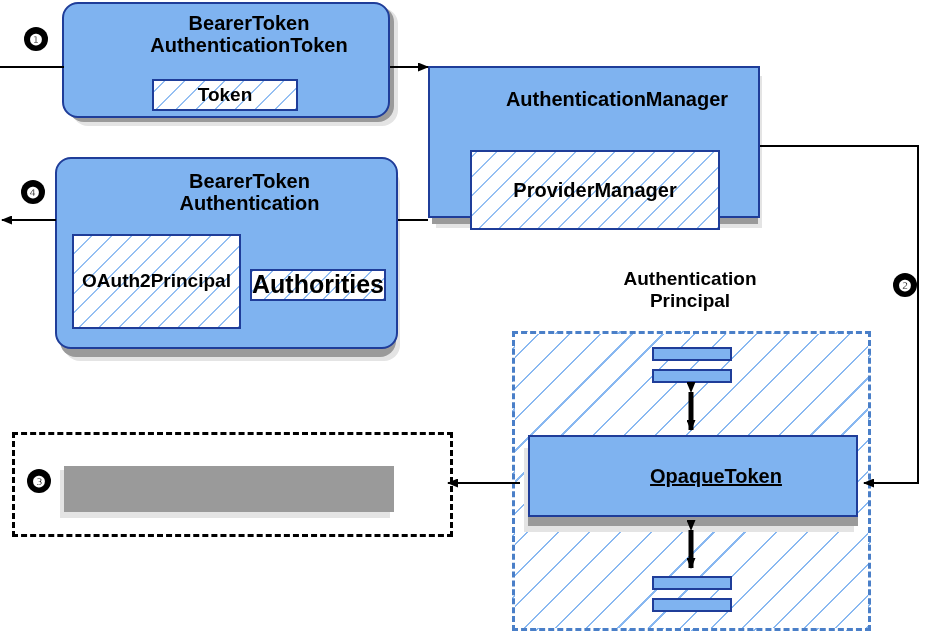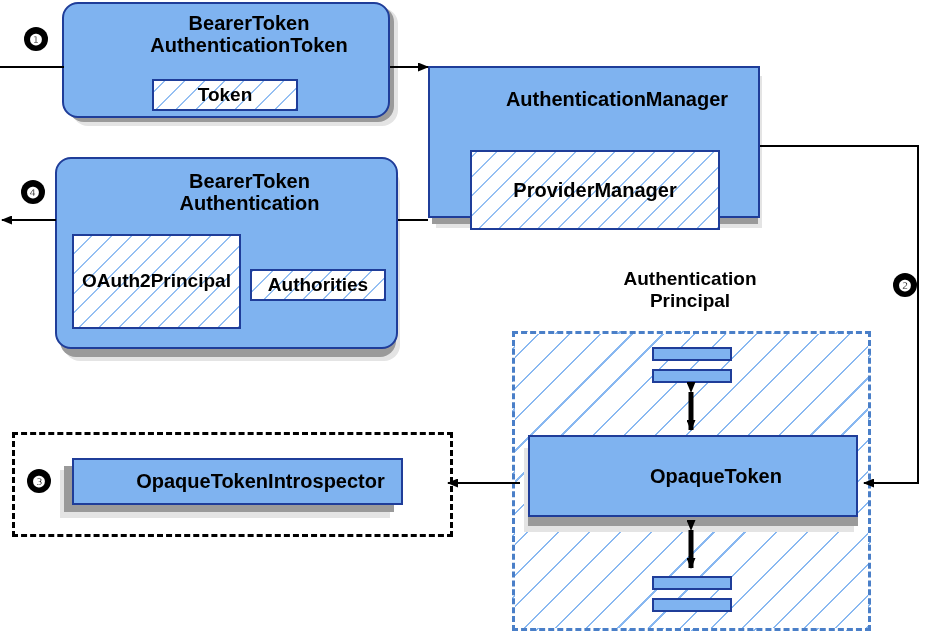--- a/index.html
+++ b/index.html
@@ -180,33 +180,30 @@
   <div class="shadow2 rounded-sh" style="left:64px; top:168px; width:336px; height:193px;"></div>
   <div class="shadow rounded-sh" style="left:60px; top:166px; width:336px; height:191px;"></div>
   <div class="node rounded" style="left:55px; top:157px; width:343px; height:192px; font-size:20px; padding-top:11px;">
     <span class="node-title">BearerToken</span>
     <span class="node-title">Authentication</span>
   </div>
   <div class="inner" style="left:72px; top:234px; width:169px; height:95px; font-size:19px; flex-direction:row;">
     <span>OAuth2</span>
     <span>Principal</span>
   </div>
-  <div class="inner" style="left:250px; top:269px; width:136px; height:32px; font-size:19px;">
+  <div class="inner" style="left:250px; top:269px; width:136px; height:32px; font-size:25px;">
     <span>Authorities</span>
   </div>
 
   <div class="shadow2" style="left:60px; top:470px; width:330px; height:48px;"></div>
   <div class="shadow" style="left:64px; top:466px; width:330px; height:46px;"></div>
-  <div class="node" style="left:72px; top:458px; width:331px; height:47px; font-size:20px; display:flex; align-items:center; justify-content:center;">
-    <span class="node-title">OpaqueTokenIntrospector</span>
-  </div>
 
   <div class="shadow2" style="left:524px; top:448px; width:330px; height:84px;"></div>
   <div class="shadow" style="left:528px; top:444px; width:330px; height:82px;"></div>
-  <div class="node" style="left:528px; top:435px; width:330px; height:82px; font-size:20px; display:flex; flex-direction:column; align-items:center; justify-content:center;">
+  <div class="node" style="left:528px; top:435px; width:330px; height:82px; font-size:20px; display:flex; flex-direction:column; align-items:center; justify-content:center;text-decoration:underline;">
     <span class="node-title">OpaqueToken</span>
   </div>
 
   <svg id="wires" viewBox="0 0 932 635">
     <defs>
       <marker id="ah" markerWidth="11" markerHeight="9" refX="10" refY="4.5" orient="auto" markerUnits="userSpaceOnUse">
         <path d="M0,0 L11,4.5 L0,9 z" fill="#000"></path>
       </marker>
       <marker id="ah-start" markerWidth="11" markerHeight="9" refX="10" refY="4.5" orient="auto" markerUnits="userSpaceOnUse">
         <path d="M0,0 L11,4.5 L0,9 z" fill="#000"></path>

